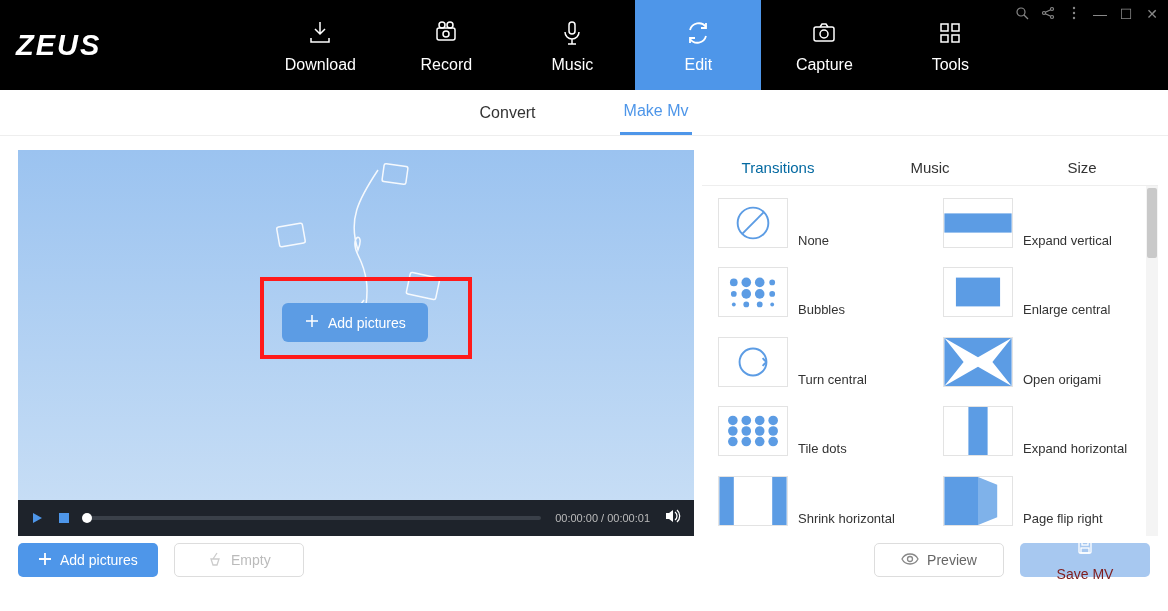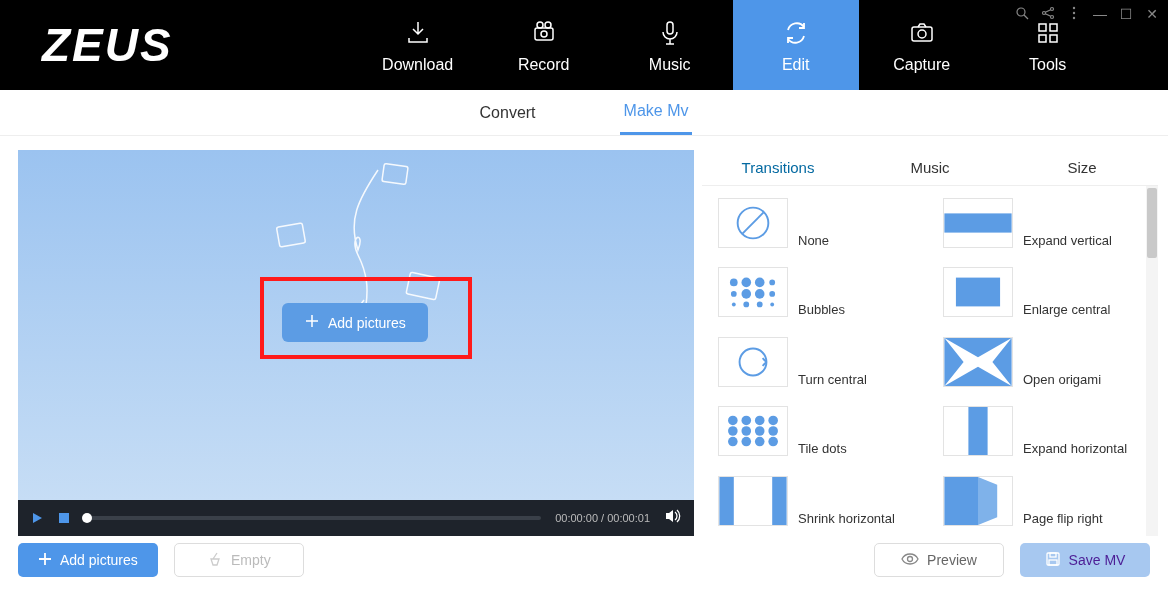--- a/index.html
+++ b/index.html
@@ -1,20 +1,20 @@
 <!DOCTYPE html>
 <html><head>
 <meta charset="utf-8">
 <style>
 * { box-sizing: border-box; margin: 0; padding: 0; font-family: "Segoe UI", Arial, sans-serif; }
 body { width: 1168px; height: 611px; background: #fff; overflow: hidden; }
 
 
 .header { height: 90px; background: #000; display: flex; align-items: stretch; position: relative; }
-.logo { color: #fff; font-size: 46px; font-weight: 900; letter-spacing: 2px; padding: 0 42px; display: flex; align-items: center; font-style: italic; }
+.logo { color: #fff; font-size: 29px; font-weight: 900; letter-spacing: 2px; padding: 0 16px; display: flex; align-items: center; font-style: italic; }
 .nav-items { display: flex; align-items: stretch; margin-left: 140px; }
 .nav-item { width: 126px; display: flex; flex-direction: column; align-items: center; justify-content: center; color: #fff; cursor: pointer; }
 .nav-item.active { background: #4e96e9; }
 .nav-item .icon { height: 34px; display: flex; align-items: center; justify-content: center; }
 .nav-item .label { font-size: 16px; margin-top: 6px; }
 .window-controls { position: absolute; right: 8px; top: 6px; display: flex; gap: 10px; }
 .window-controls span { color: #888; font-size: 14px; cursor: pointer; width: 16px; text-align: center; }
 
 
 .subtabs { height: 46px; display: flex; align-items: center; justify-content: center; gap: 80px; border-bottom: 1px solid #eee; }
@@ -51,21 +51,21 @@
 .scrollbar-fake { position: absolute; right: 0; top: 0; bottom: 0; width: 12px; background: #f4f4f4; }
 .scrollbar-thumb { position: absolute; right: 1px; top: 2px; width: 10px; height: 70px; background: #c9c9c9; border-radius: 2px; }
 
 
 .bottom-bar { height: 48px; padding: 0 18px; display: flex; align-items: center; gap: 16px; }
 .btn { height: 34px; border-radius: 5px; display: flex; align-items: center; justify-content: center; gap: 8px; padding: 0 20px; font-size: 14px; cursor: pointer; }
 .btn-primary { background: #4e96e9; color: #fff; }
 .btn-outline { border: 1px solid #ddd; color: #bbb; background: #fff; min-width: 130px; }
 .btn-outline-dark { border: 1px solid #ddd; color: #666; background: #fff; min-width: 130px; }
 .spacer { flex: 1; }
-.btn-save { background: #a7c8f0; color: #4c1d95; min-width: 130px; }
+.btn-save { background: #a7c8f0; color: #7f1d1d; min-width: 130px; flex-direction: column; }
 
 
 .thumb-svg { width: 100%; height: 100%; }
 </style>
 </head>
 <body>
 
 <div class="header">
   <div class="logo">ZEUS</div>
   <div class="nav-items">

